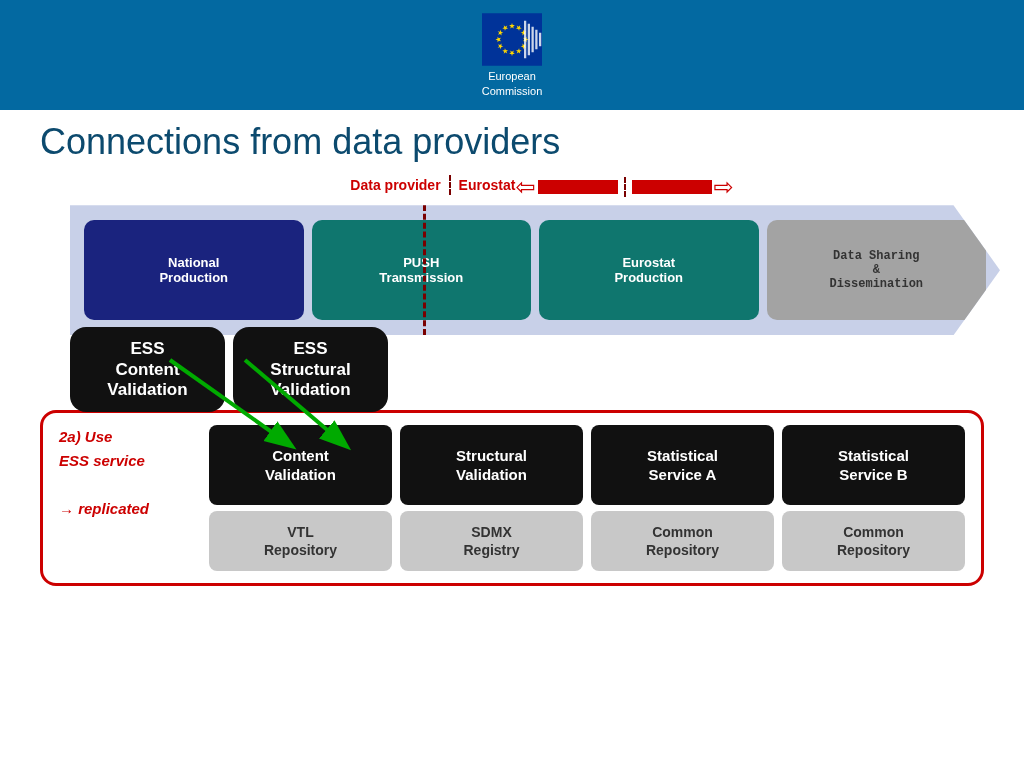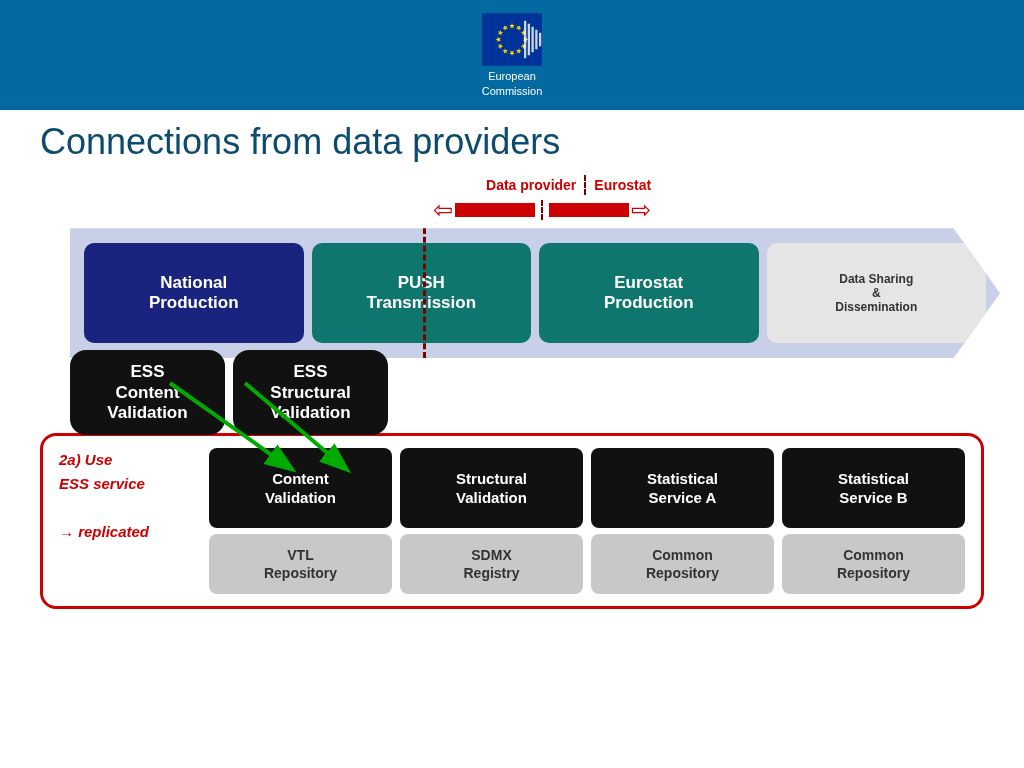--- a/index.html
+++ b/index.html
@@ -57,31 +57,31 @@
       position: relative;
       margin-bottom: 8px;
     }
 
     .flow-box {
       border-radius: 10px;
       display: flex;
       align-items: center;
       justify-content: center;
       text-align: center;
-      font-size: 17px;
+      font-size: 13px;
       font-weight: bold;
       color: white;
       padding: 8px 4px;
       flex: 1;
       height: 100px;
     }
 
     .flow-box.dark-blue { background: #1a237e; }
     .flow-box.medium-blue { background: #0f766e; }
-    .flow-box.very-light { background: #e5e5e5; color: #444; }
+    .flow-box.very-light { background: #a3a3a3; color: #444; font-family: Liberation Mono, monospace; }
 
     .val-box {
       background: #111;
       color: white;
       border-radius: 16px;
       padding: 12px 10px;
       font-size: 17px;
       font-weight: bold;
       text-align: center;
       width: 150px;
@@ -193,21 +193,21 @@
   </div>
 </div>
 
 <div class="main-content">
 
   <div class="page-title">Connections from data providers</div>
 
   <div class="flow-section">
 
     <div style="display:flex; justify-content:center; margin-bottom:6px; position:relative; left:30px;">
-      <div style="display:flex; flex-direction:column; align-items:flex-end;">
+      <div style="display:flex; flex-direction:row; align-items:flex-start;">
         <div style="display:flex; gap:0; align-items:center; margin-bottom:3px;">
           <span style="color:#cc0000; font-weight:bold; font-size:14px;">Data provider</span>
           <span style="display:inline-block; width:2px; height:20px; border-right:2px dashed #7a0000; margin:0 8px;"></span>
           <span style="color:#cc0000; font-weight:bold; font-size:14px;">Eurostat</span>
         </div>
 
         <div style="display:flex; align-items:center;">
 
           <span style="color:#cc0000; font-size:24px; line-height:1;">⇦</span>
           <div style="width:80px; height:14px; background:#cc0000; position:relative; margin:0 2px;">

